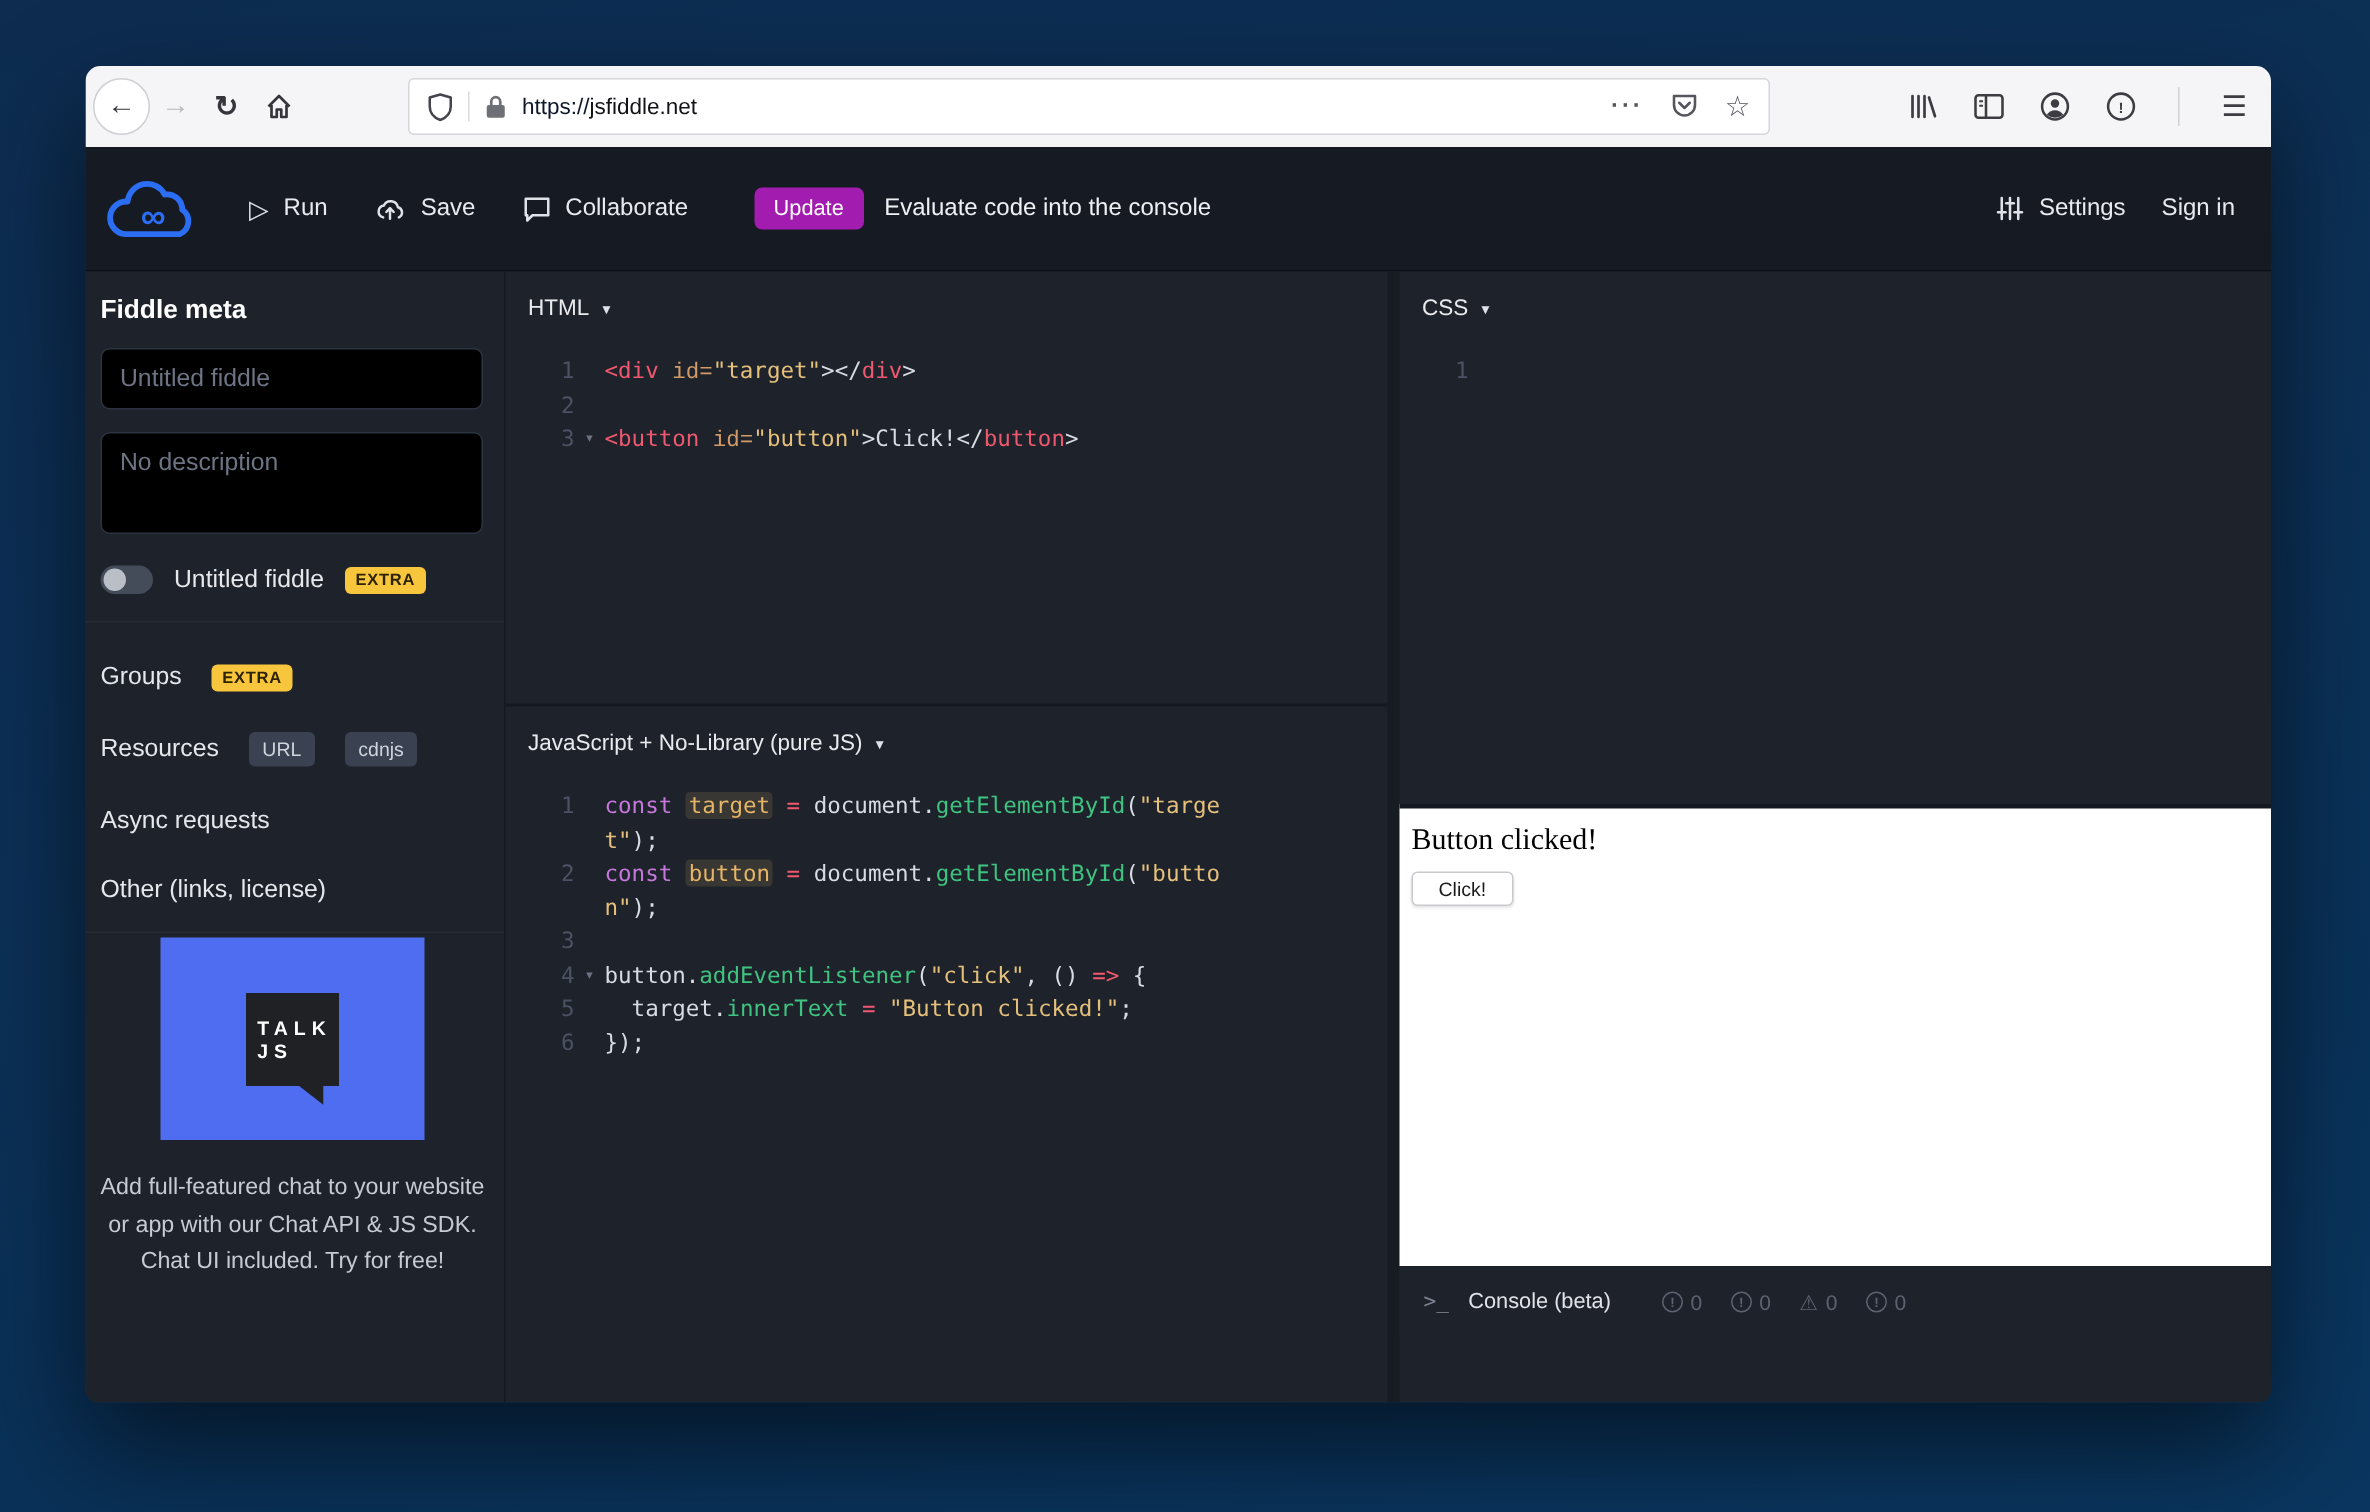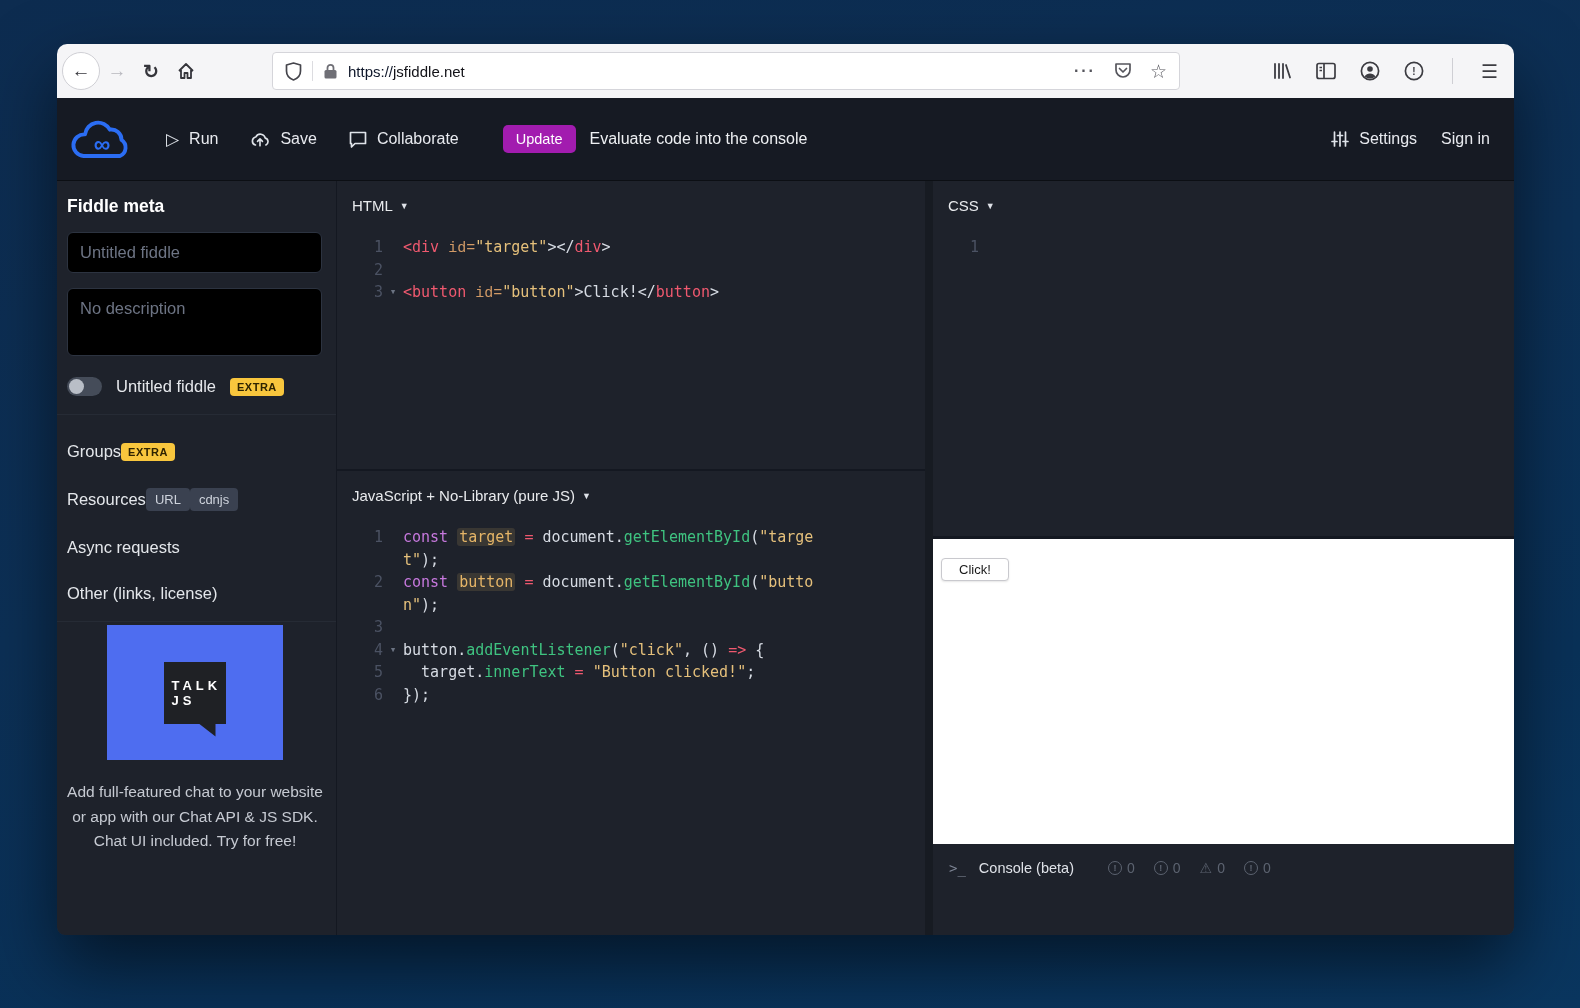--- a/index.html
+++ b/index.html
@@ -69,21 +69,21 @@
                 font-family:"Liberation Sans",sans-serif; }
   .meta-input::placeholder { color:#6d7484; }
   textarea.meta-input { height:68px; resize:none; }
   .toggle-row { display:flex; align-items:center; gap:14px; margin-top:21px; }
   .toggle { width:35px; height:19px; border-radius:10px; background:#454c59; position:relative; }
   .toggle-knob { position:absolute; left:2px; top:2px; width:15px; height:15px; border-radius:50%; background:#b9bec7; }
   .toggle-label { color:#e6e8ec; font-size:16.5px; }
   .extra-badge { background:#f8c63d; color:#2e2300; font-size:11px; font-weight:bold; letter-spacing:.5px;
                  border-radius:4px; padding:3px 7px; }
   .side-sep { border-top:1px solid #262b35; margin:18px -14px 0 -10px; }
-  .side-link { display:flex; align-items:center; gap:0; color:#e4e7eb; font-size:16.5px; margin-top:27px; }
+  .side-link { display:flex; align-items:center; gap:20px; color:#e4e7eb; font-size:16.5px; margin-top:27px; }
   .pill { background:#3a4150; color:#ced3dc; font-size:13px; border-radius:4px; padding:4px 9px; }
   .ad { margin-top:3px; text-align:center; }
   .ad-img { width:176px; height:135px; background:#4e6df0; margin:0 auto; display:flex;
             align-items:center; justify-content:center; }
   .ad-bubble { width:62px; height:62px; background:#1f2125; position:relative; display:flex;
                flex-direction:column; justify-content:center; padding-left:8px; }
   .ad-bubble::after { content:""; position:absolute; left:34px; bottom:-13px; width:18px; height:14px;
                       background:#1f2125; clip-path:polygon(0 0,100% 0,100% 100%); }
   .ad-bubble span { color:#fff; font-size:13px; font-weight:bold; letter-spacing:4px; line-height:15px; text-align:left; }
   .ad-text { color:#c6cad2; font-size:15.5px; line-height:24.5px; margin:20px auto 0; width:256px; }
@@ -371,20 +371,21 @@
         </div>
         <div class="code-area">
             <div class="code-row">
               <span class="gnum">1</span>
               <span class="fold"></span>
               <span class="cline"></span>
             </div>
           </div>
       </div>
       <div class="result">
+        <div class="result-heading">Button clicked!</div>
         <button class="result-button">Click!</button>
       </div>
       <div class="consolebar">
         <span class="prompt">&gt;_</span>
         <span class="console-label">Console (beta)</span>
         <span class="counters">
           <span class="counter">
             <span class="cicon">!</span>
             <span>0</span>
           </span>

